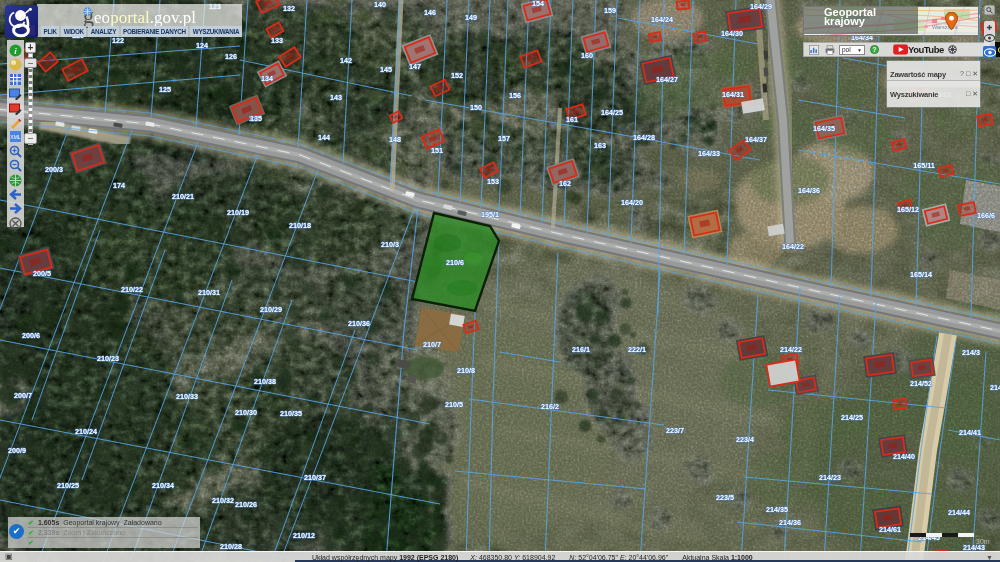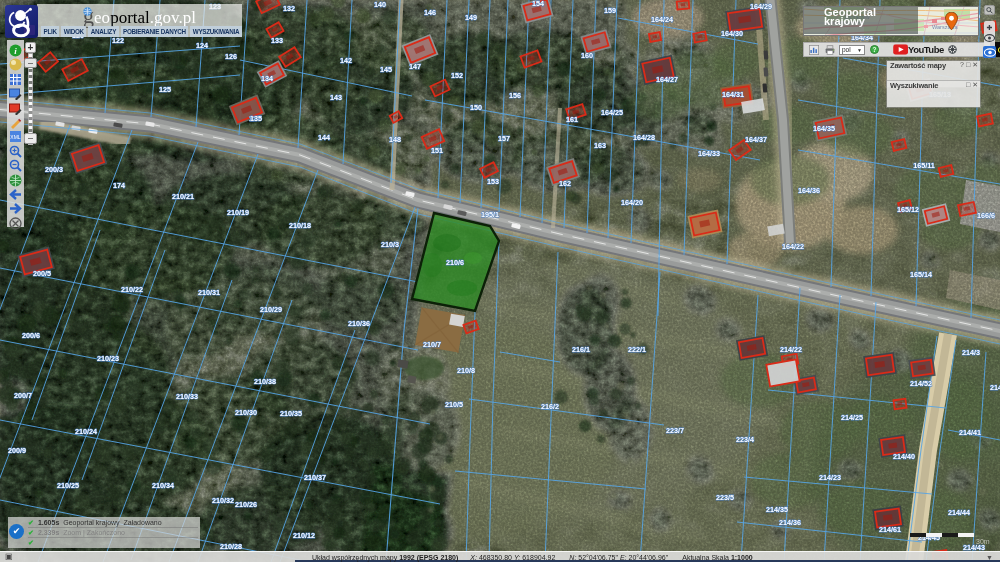--- a/index.html
+++ b/index.html
@@ -1,19 +1,19 @@
 <!DOCTYPE html>
 <html><head><meta charset="utf-8"><style>*{margin:0;padding:0;box-sizing:border-box}
 html,body{width:1000px;height:562px;overflow:hidden;font-family:"Liberation Sans",sans-serif}
 #stage{position:relative;width:1000px;height:562px;overflow:hidden;background:#7d8665}
 #map{position:absolute;left:0;top:0}
 .hdrbar{position:absolute;left:37px;top:4px;width:205px;height:33px;background:rgba(238,238,236,0.72)}
 .logo{position:absolute;left:5px;top:5px;width:33px;height:33px}
 .brand{position:absolute;left:37px;top:3px;width:205px;text-align:center;font-family:"Liberation Serif",serif;font-size:17px}
-.b1{color:#4e4e4e;font-size:22px}.b2{color:#ffffff}.b3{color:#000000}.b4{color:#ffffff}
+.b1{color:#4e4e4e;font-size:22px}.b2{color:#ffffff}.b3{color:#fef9c3}.b4{color:#ffffff}
 .menus{position:absolute;left:41px;top:26px;display:flex;gap:2px}
 .mi{background:rgba(193,208,222,0.9);color:#16335f;font-weight:bold;font-size:6.3px;letter-spacing:-0.3px;padding:2px 2.5px;white-space:nowrap}
 .ltb{position:absolute;left:7px;top:40px;width:17px;height:187px;background:rgba(225,225,225,0.85);display:flex;flex-direction:column;align-items:center;padding-top:4px;gap:1.4px}
 .ic{width:13px;height:13px;line-height:0}
 .zplus{position:absolute;left:25px;top:42px;width:11px;height:11px;background:#f0f0f0;border:1px solid #999;border-radius:2px;font-size:10px;line-height:9px;text-align:center;font-weight:bold;color:#333}
 .ztrack{position:absolute;left:28px;top:53px;width:5px;height:92px;background:repeating-linear-gradient(rgba(255,255,255,0.95) 0 3px,rgba(140,140,140,0.8) 3px 6px);border:1px solid rgba(170,170,170,0.8)}
 .zhandle{position:absolute;left:24px;top:58px;width:13px;height:10px;background:#e4e4e4;border:1px solid #888;border-radius:2px;font-size:9px;line-height:8px;text-align:center;color:#333}
 .zminus{position:absolute;left:24px;top:133px;width:13px;height:11px;background:#ececec;border:1px solid #999;border-radius:2px;font-size:9px;line-height:9px;text-align:center;color:#333}
 .minimap{position:absolute;left:803px;top:6px;width:176px;height:30px;border:1px solid #777;overflow:hidden}
 .mmlabel{position:absolute;left:0;top:0;width:114px;height:27px;background:rgba(70,78,72,0.62);color:#fff;font-weight:bold;font-size:11px;padding:1px 20px;line-height:9px}
@@ -23,21 +23,21 @@
 .polsel{background:#fff;border:1px solid #888;font-size:6.5px;padding:0 2px;height:10px;line-height:8px;width:26px;color:#222;display:flex;justify-content:space-between;align-items:center;margin-right:5px}
 .car{font-size:5px;color:#333}
 .qmark{background:#3faf4a;border:1px solid #2a8030;color:#e8ffe8;border-radius:50%;min-width:9px;height:9px;font-size:6.5px;line-height:8px;text-align:center;font-weight:bold;margin-right:5px}
 .yt{display:flex;align-items:center}
 .ytbtn{line-height:0;transform:scale(0.62);transform-origin:right center}
 .yttext{font-size:9.5px;font-weight:bold;color:#1a1a1a;letter-spacing:-0.5px}
 .gear{line-height:0;transform:scale(0.6);margin-left:1px}
 .wcag{background:#0a0a0a;height:15px;display:flex;align-items:center;padding:0 1px;margin-left:auto;border-radius:1px;max-width:17px}
 .wc1{color:#f0f020;font-size:7px;line-height:7px}
 .wc2{line-height:0;transform:scale(0.62);margin-left:-3px}
-.panel{position:absolute;left:887px;height:26px;background:rgba(228,228,226,0.93);color:#3a3a3a;display:flex;box-shadow:0 0 0 1px rgba(150,150,150,0.55)}
+.panel{position:absolute;left:887px;height:26px;background:rgba(228,228,226,0.93);color:#3a3a3a;display:flex;align-items:center;box-shadow:0 0 0 1px rgba(150,150,150,0.55)}
 .p1{top:61px;width:93px}.p2{top:81px;width:93px}
 .ptitle{font-size:7.5px;font-weight:bold;padding-left:3px;white-space:nowrap;letter-spacing:-0.2px}
 .pbtns{margin-left:auto;display:flex;gap:2px;padding-right:2px}
 .pb{font-size:7px;color:#555;line-height:8px}
 .redge1{position:absolute;left:984px;top:5px;width:11px;height:10px;background:rgba(205,205,205,0.85);border:1px solid #999;border-radius:2px;line-height:0;overflow:hidden}
 .redge2{position:absolute;left:984px;top:21px;width:11px;height:37px;background:rgba(228,228,228,0.92);border-radius:2px;display:flex;flex-direction:column;align-items:center;justify-content:space-between;padding:3px 0 0 0}
 .re-it{font-size:7px;color:#3a3f44;line-height:7px}
 .re-blue{background:#2a6fd4;width:13px;height:12px;border-radius:2px;display:flex;align-items:center;justify-content:center;line-height:0}
 .status{position:absolute;left:8px;top:517px;width:192px;height:31px;background:rgba(214,214,212,0.72);font-size:7px;color:#333;padding:1px 2px 0 20px}
 .srow{height:10px;line-height:10px;border-bottom:1px solid rgba(110,110,110,0.45);white-space:nowrap}

